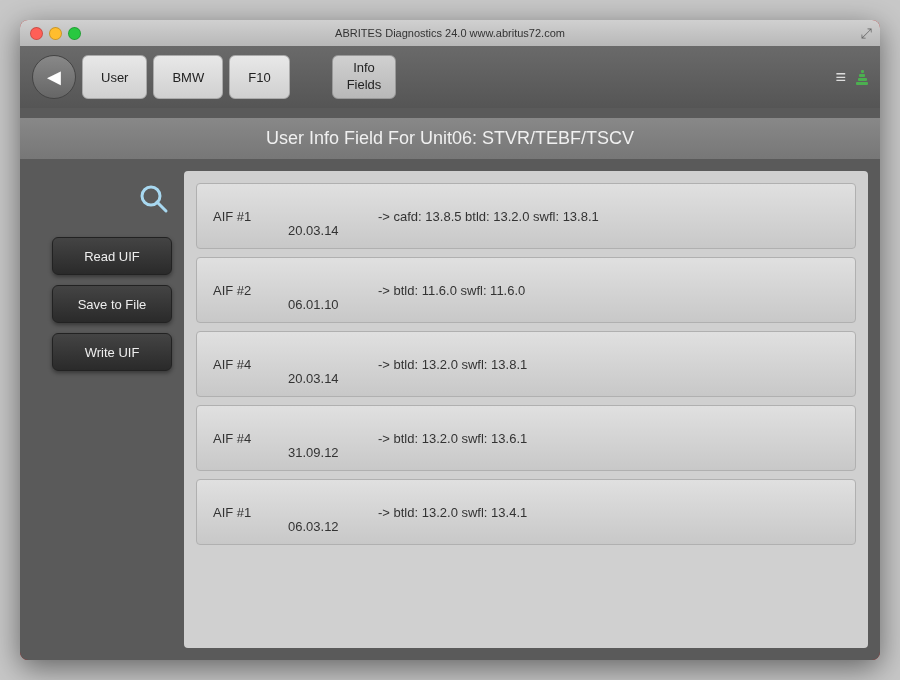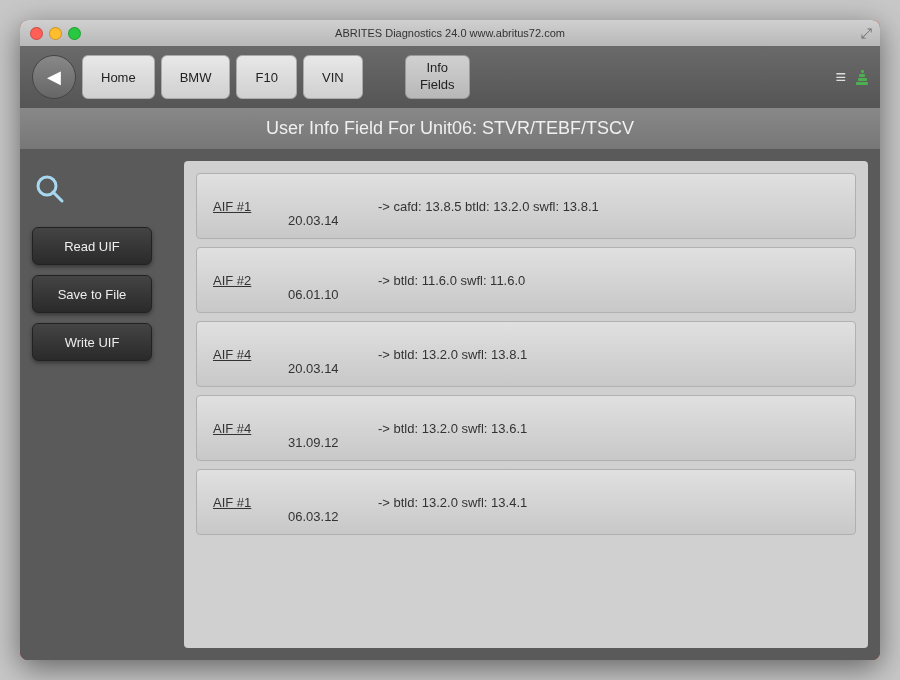--- a/index.html
+++ b/index.html
@@ -143,20 +143,21 @@
       display: flex;
       flex-direction: column;
     }
 
     
     .page-title-bar {
       background: linear-gradient(to bottom, #888, #777);
       padding: 10px 20px;
       text-align: center;
       flex-shrink: 0;
+      margin-top: 10px;
     }
     .page-title-bar h1 {
       font-size: 18px;
       color: #f0f0f0;
       font-weight: 400;
     }
 
     
     .main-layout {
       flex: 1;
@@ -167,21 +168,21 @@
     }
 
     
     .sidebar {
       width: 140px;
       flex-shrink: 0;
       display: flex;
       flex-direction: column;
       gap: 10px;
       padding-top: 10px;
-      align-items: flex-start;
+      align-items: flex-end;
     }
     .search-icon-btn {
       width: 36px;
       height: 36px;
       display: flex;
       align-items: center;
       justify-content: center;
       cursor: pointer;
       margin-bottom: 10px;
     }
@@ -222,21 +223,20 @@
       align-items: center;
       gap: 20px;
       min-height: 44px;
     }
     .aif-label {
       font-size: 13px;
       color: #333;
       font-weight: 500;
       width: 55px;
       flex-shrink: 0;
-      text-decoration: underline;
     }
     .aif-date {
       font-size: 13px;
       color: #333;
       width: 70px;
       flex-shrink: 0;
       margin-top: 29px;
     }
     .aif-value {
       font-size: 13px;
@@ -255,24 +255,23 @@
       <div class="tb-btn maximize"></div>
     </div>
     <span class="title-bar-text">ABRITES Diagnostics 24.0  www.abritus72.com</span>
     <span class="title-bar-resize">⤢</span>
   </div>
 
   <div class="toolbar">
     <div class="back-btn">
       <span>◀</span>
     </div>
-    <button class="nav-btn">Home</button>
+    <button class="nav-btn">User</button>
     <button class="nav-btn">BMW</button>
     <button class="nav-btn">F10</button>
-    <button class="nav-btn">VIN</button>
     <button class="nav-btn active info-fields" style="white-space:pre-line;">Info
 Fields</button>
     <div class="toolbar-spacer"></div>
     <div class="toolbar-icons">
       <span class="hamburger-icon">≡</span>
 
       <div class="wifi-icon">
         <div class="wifi-bar" style="width:12px;height:3px;"></div>
         <div class="wifi-bar" style="width:9px;height:3px;"></div>
         <div class="wifi-bar" style="width:6px;height:3px;"></div>

